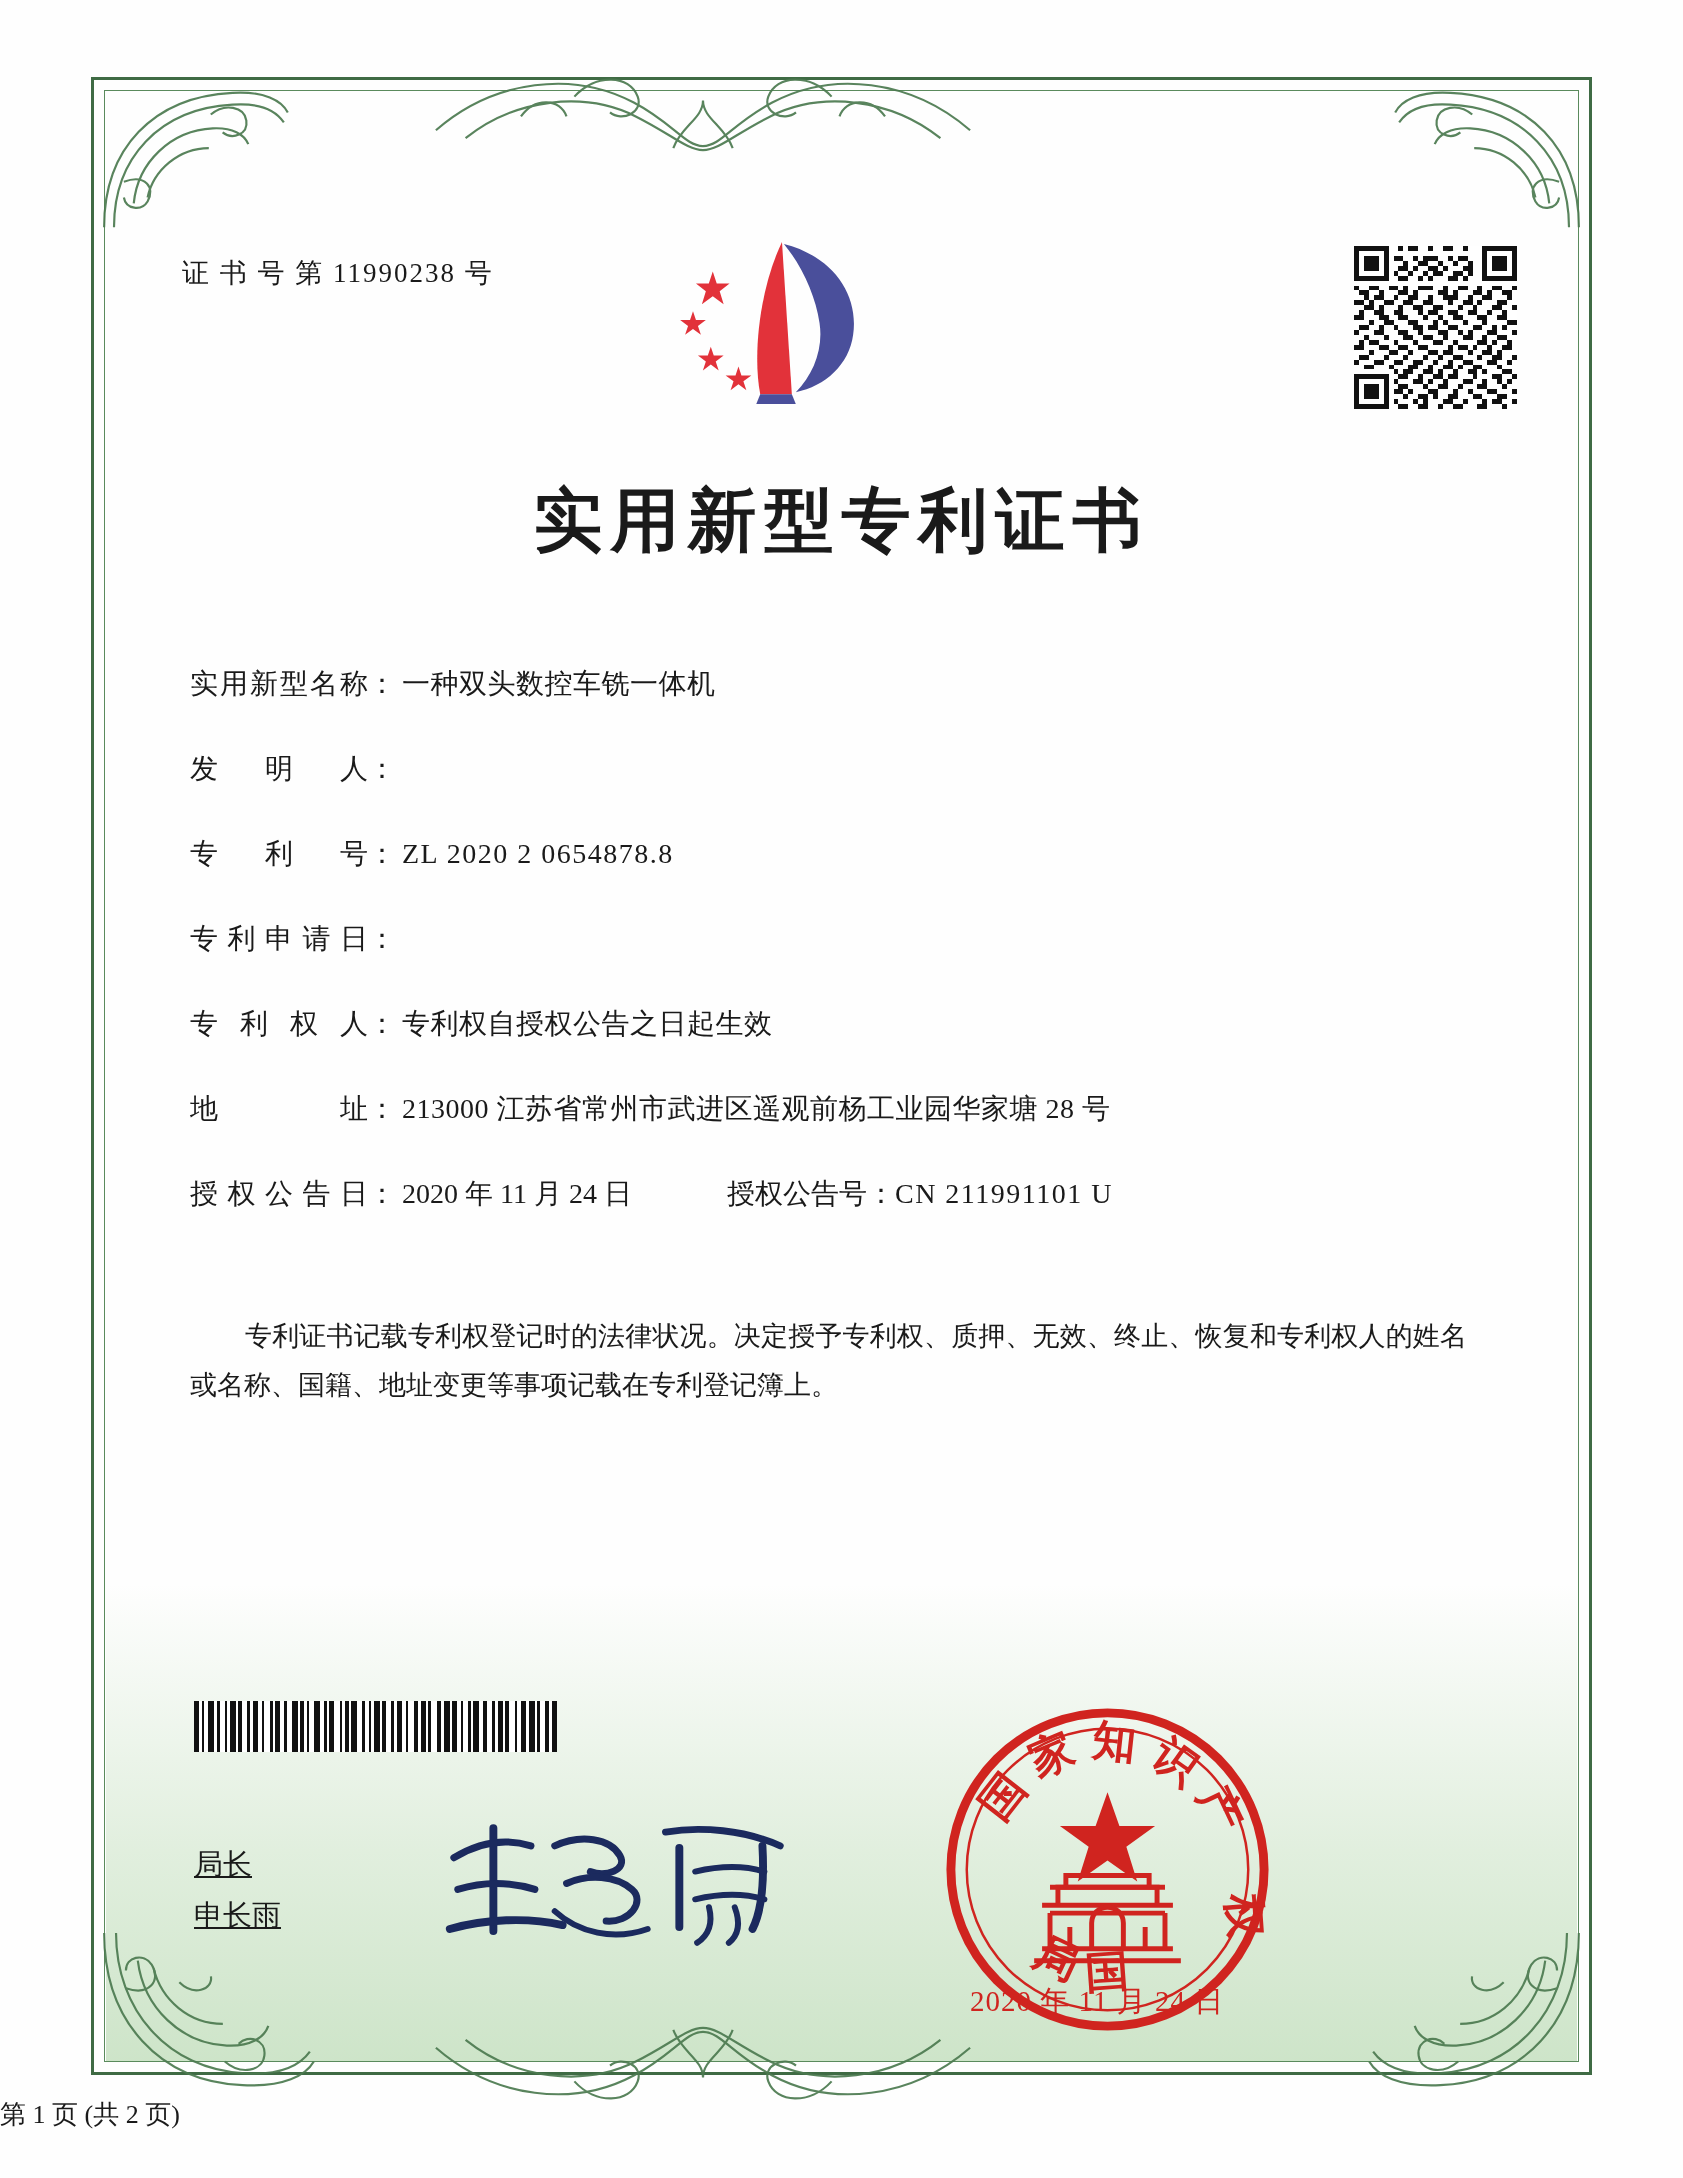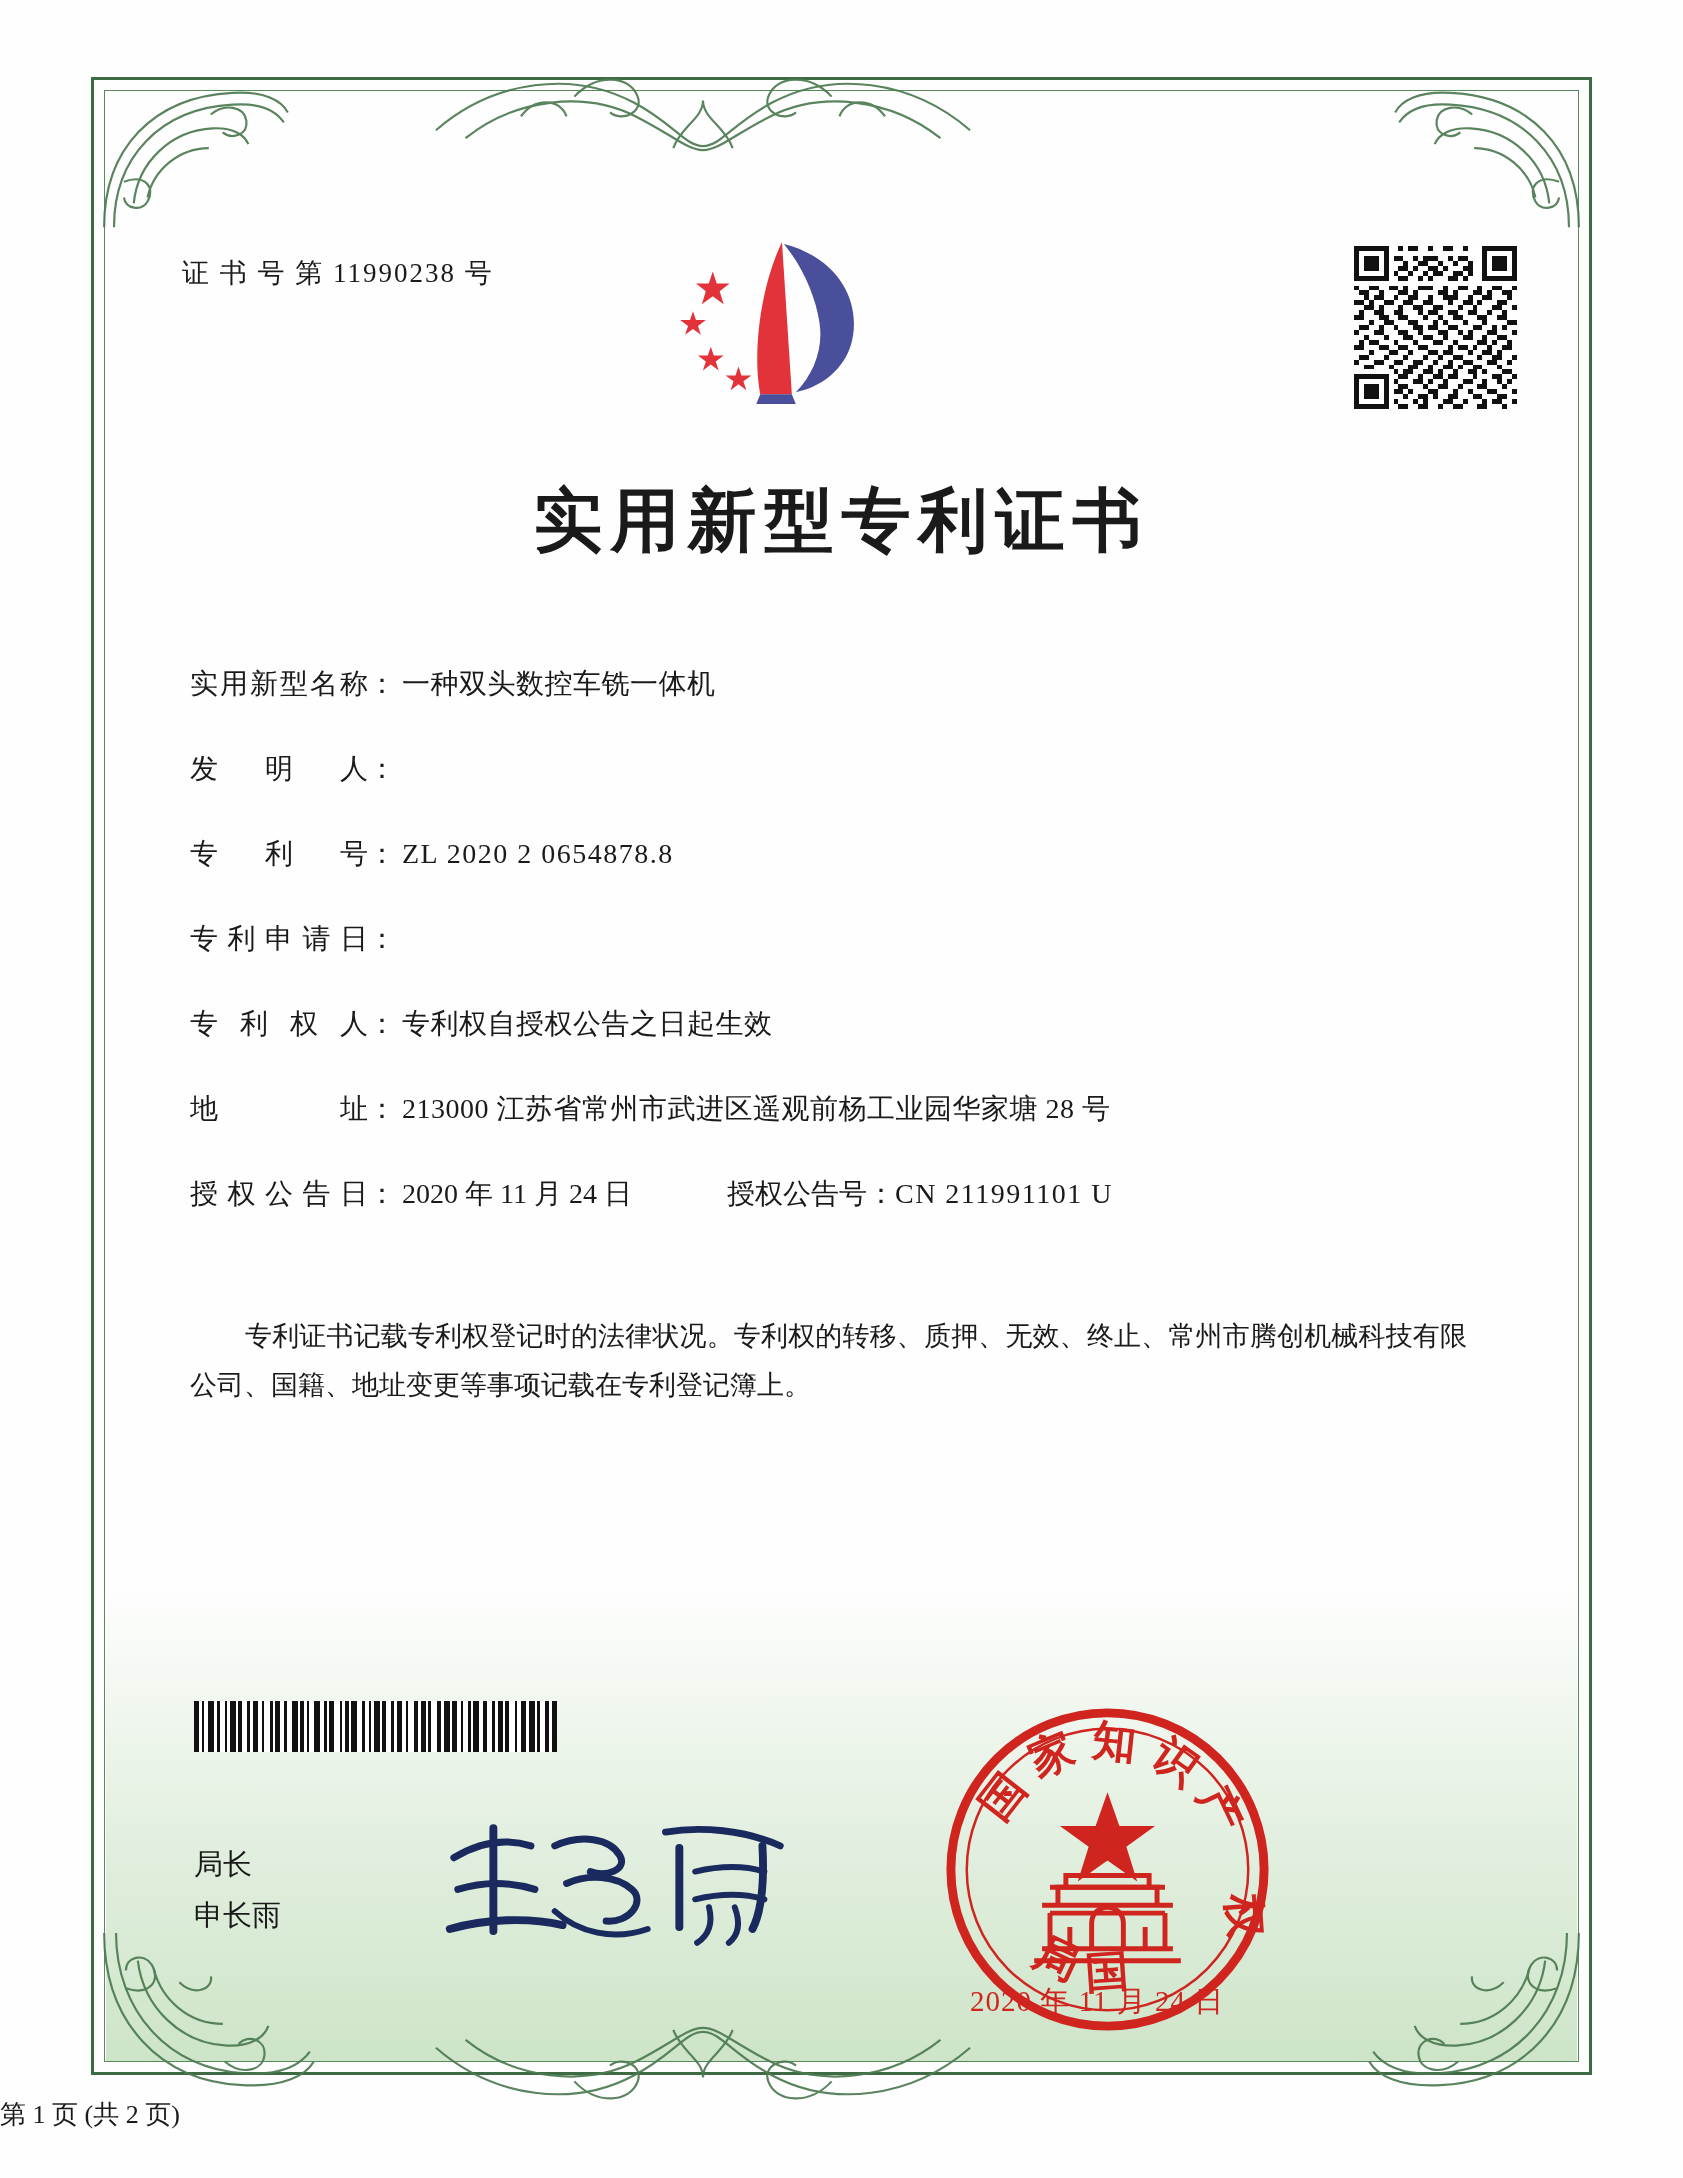--- a/index.html
+++ b/index.html
@@ -155,20 +155,21 @@
     align-items: stretch;
   }
   .barcode i { display: block; height: 100%; background: #111; }
 
   
   .sig-label {
     position: absolute;
     left: 194px; top: 1839px;
     font-size: 29px;
     line-height: 51px;
+    text-decoration: underline;
   }
   .sig-script {
     position: absolute;
     left: 436px; top: 1812px;
     width: 366px; height: 139px;
   }
 
   
   .seal {
     position: absolute;
@@ -618,21 +619,21 @@
       <div class="second-label">
         <span>授权公告号</span>
         <span>：</span>
         <span class="mono-val">CN 211991101 U</span>
       </div>
     </div>
 
   </div>
 
   <div class="paras">
-    <p>专利证书记载专利权登记时的法律状况。专利权的转移、质押、无效、终止、常州市腾创机械科技有限公司、国籍、地址变更等事项记载在专利登记簿上。</p>
+    <p>专利证书记载专利权登记时的法律状况。决定授予专利权、质押、无效、终止、恢复和专利权人的姓名或名称、国籍、地址变更等事项记载在专利登记簿上。</p>
   </div>
 
   <div class="barcode">
     <i style="width:5px"></i>
       <i style="width:3px;background:#fff"></i>
       <i style="width:2px"></i>
       <i style="width:4px;background:#fff"></i>
     <i style="width:6px"></i>
       <i style="width:3px;background:#fff"></i>
       <i style="width:3px"></i>

